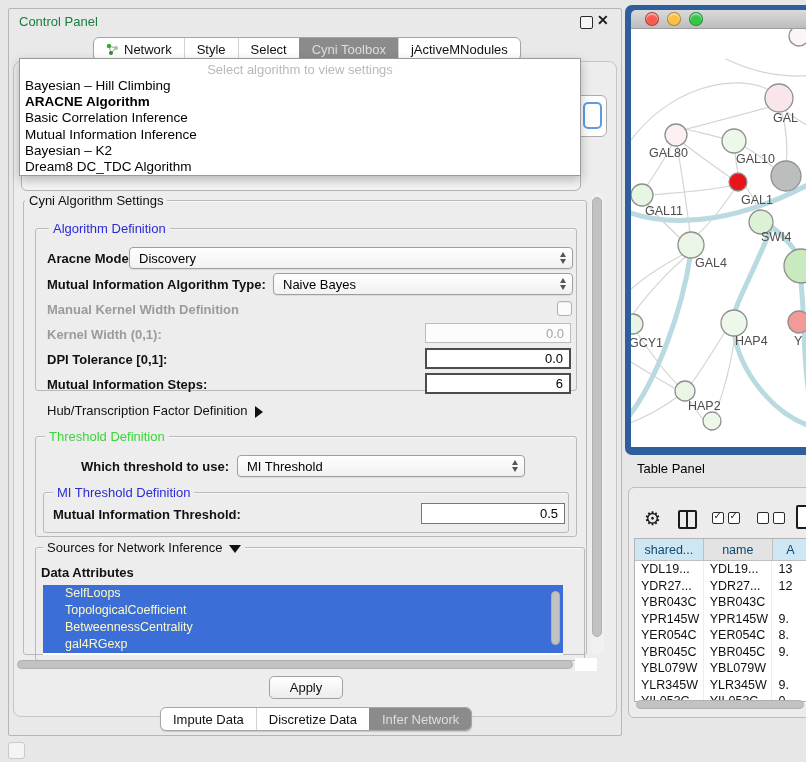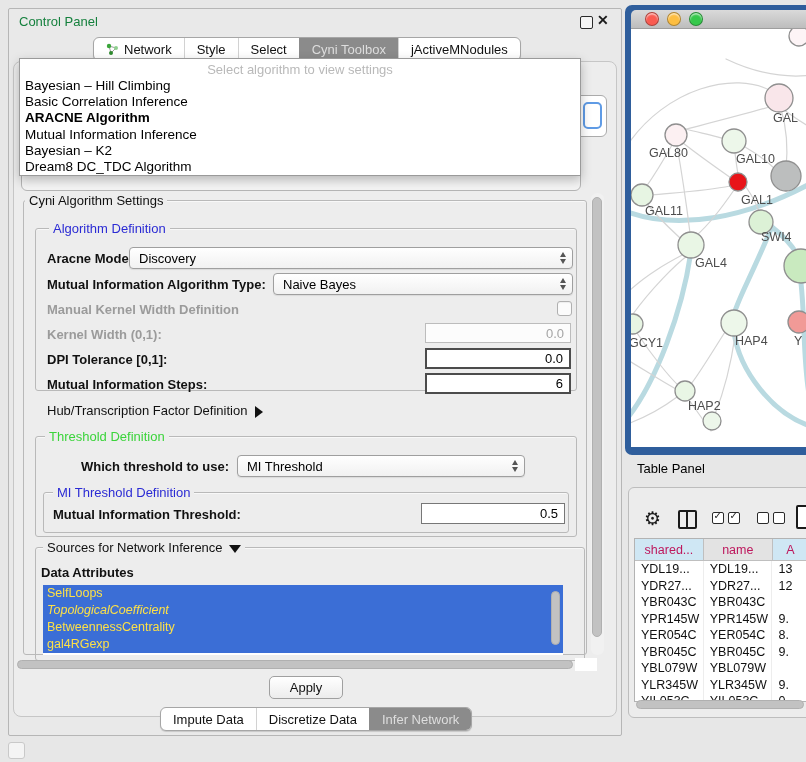--- a/index.html
+++ b/index.html
@@ -49,21 +49,21 @@
          justify-content:flex-end;padding-right:6px;box-sizing:border-box}
   .field.strong{border:2px solid #4c4c4c}
   .field.disabled{border:1px solid #bcbcbc;color:#a5a5a5;background:#fcfcfc}
   .checkbox{width:13px;height:13px;border:1px solid #b0b0b0;border-radius:3px;background:#fbfbfb;
             box-shadow:inset 0 1px 1px rgba(0,0,0,.06)}
   .tri-right{display:inline-block;width:0;height:0;border-top:6px solid transparent;border-bottom:6px solid transparent;
              border-left:8px solid #111;margin-left:8px;vertical-align:middle}
   .tri-down{display:inline-block;width:0;height:0;border-left:6px solid transparent;border-right:6px solid transparent;
             border-top:8px solid #111;margin-left:6px;vertical-align:middle}
   #attr-list{left:34px;top:576px;width:520px;height:70px;overflow:hidden;background:#fff}
-  .attr-item{height:17px;line-height:17px;padding-left:4px;font-size:12.5px;color:#fde047;white-space:nowrap}
+  .attr-item{height:17px;line-height:17px;padding-left:22px;font-size:12.5px;color:#fef9c3;white-space:nowrap}
   .thumb{background:#c2c2c2;border-radius:5px;border:1px solid #b0b0b0;box-sizing:border-box}
   .track{background:#f1f1f1;border-radius:6px}
   #apply-btn{left:260px;top:667px;width:72px;height:21px;background:linear-gradient(#ffffff,#ececec);
              border:1px solid #a0a0a0;border-radius:5px;font-size:13px;color:#111;display:flex;
              align-items:center;justify-content:center}
   
   #net-window{left:625px;top:5px;width:185px;height:450px;background:#2f5e9c;border-radius:7px 0 0 7px}
   #net-titlebar{position:absolute;left:6px;top:5px;right:0;height:19px;border-radius:5px 0 0 0;
                 background:linear-gradient(#dadada,#bdbdbd);border-bottom:1px solid #9e9e9e;
                 display:flex;align-items:center;padding-left:14px;gap:8px;box-sizing:border-box}
@@ -78,21 +78,21 @@
   .colsplit{left:678px;top:510px;width:15px;height:15px;border:2px solid #1a1a1a;border-radius:2px}
   .colsplit i{position:absolute;left:5.5px;top:0;width:2px;height:100%;background:#1a1a1a}
   .cbx{width:10px;height:10px;border:1.5px solid #2a2a2a;border-radius:2px;position:relative;background:#fff}
   .cbx.on:after{content:"✓";position:absolute;left:0.5px;top:-3px;font-size:10px;color:#222}
   .cbx-group{display:flex;gap:4px}
   #cbx-on{left:712px;top:512px}
   #cbx-off{left:757px;top:512px}
   .doc-ic{left:796px;top:505px;width:16px;height:20px;border:2px solid #1a1a1a;border-radius:2px;background:#fff}
   #the-table{left:634px;top:538px;width:176px;background:#fff;border:1px solid #b3b3b3;box-sizing:border-box}
   #table-head{display:flex}
-  .th{display:flex;align-items:center;justify-content:center;font-size:12.5px;color:#be185d;height:22px;
+  .th{display:flex;align-items:center;justify-content:center;font-size:12.5px;color:#0c4a6e;height:22px;
       border-right:1px solid #bfbfbf;border-bottom:1px solid #bfbfbf;background:#e3e3e3;box-sizing:border-box;
       overflow:hidden;white-space:nowrap}
   .th.hl{background:#cfe7f4}
   #table-body{height:140px;overflow:hidden}
   .tr{display:flex}
   .td{font-size:12.5px;color:#111;height:16.5px;line-height:16.5px;padding-left:6px;box-sizing:border-box;
       white-space:nowrap;overflow:hidden;border-right:1px solid #ededed}
   #tbl-hscroll{left:636px;top:700px;width:168px;height:9px}
   #mini-icon{left:8px;top:742px;width:15px;height:15px;border:1px solid #c9c9c9;border-radius:3px;background:#f4f4f4}
   .netlabel{fill:#4d4d4d;font-size:12.5px;font-family:"Liberation Sans",sans-serif}
@@ -135,22 +135,22 @@
 
   <div class="abs frag-combo">
     <div class="frag-ring"></div>
   </div>
   <div class="abs frag-field"></div>
 
   <div class="abs" id="algo-popup">
     <div class="ph">Select algorithm to view settings</div>
     <div id="popup-items">
         <div class="itm">Bayesian – Hill Climbing</div>
+        <div class="itm b">ARACNE Algorithm</div>
         <div class="itm">Basic Correlation Inference</div>
-        <div class="itm b">ARACNE Algorithm</div>
         <div class="itm">Mutual Information Inference</div>
         <div class="itm">Bayesian – K2</div>
         <div class="itm">Dream8 DC_TDC Algorithm</div>
       </div>
   </div>
 
   <div class="abs legend" style="left:16px;top:184px">Cyni Algorithm Settings</div>
   <div class="abs groupbox" style="left:14px;top:191px;width:562px;height:453px"></div>
 
   <div class="abs legend t-blue" style="left:40px;top:212px">Algorithm Definition</div>
@@ -215,21 +215,21 @@
     <span>0.5</span>
   </div>
 
   <div class="abs legend" style="left:34px;top:531px">
     <span>Sources for Network Inference</span><span class="tri-down"></span>
   </div>
   <div class="abs groupbox" style="left:26px;top:538px;width:548px;height:112px"></div>
   <div class="abs bold-label" style="left:32px;top:556px">Data Attributes</div>
   <div class="abs" id="attr-list">
       <div class="attr-item" style="background: rgb(59, 110, 214);">SelfLoops</div>
-      <div class="attr-item" style="background: rgb(59, 110, 214); font-style: italic;">TopologicalCoefficient</div>
+      <div class="attr-item" style="background: rgb(59, 110, 214);">TopologicalCoefficient</div>
       <div class="attr-item" style="background: rgb(59, 110, 214);">BetweennessCentrality</div>
       <div class="attr-item" style="background: rgb(59, 110, 214);">gal4RGexp</div>
     </div>
   <div class="abs thumb" style="left:542px;top:582px;width:9px;height:54px"></div>
 
   <div class="abs thumb" style="left:8px;top:651px;width:556px;height:9px"></div>
   <div class="abs" style="left:566px;top:649px;width:22px;height:13px;background:#fff"></div>
   <div class="abs track" style="left:582px;top:184px;width:13px;height:462px"></div>
   <div class="abs thumb" style="left:583px;top:188px;width:10px;height:440px"></div>
 

